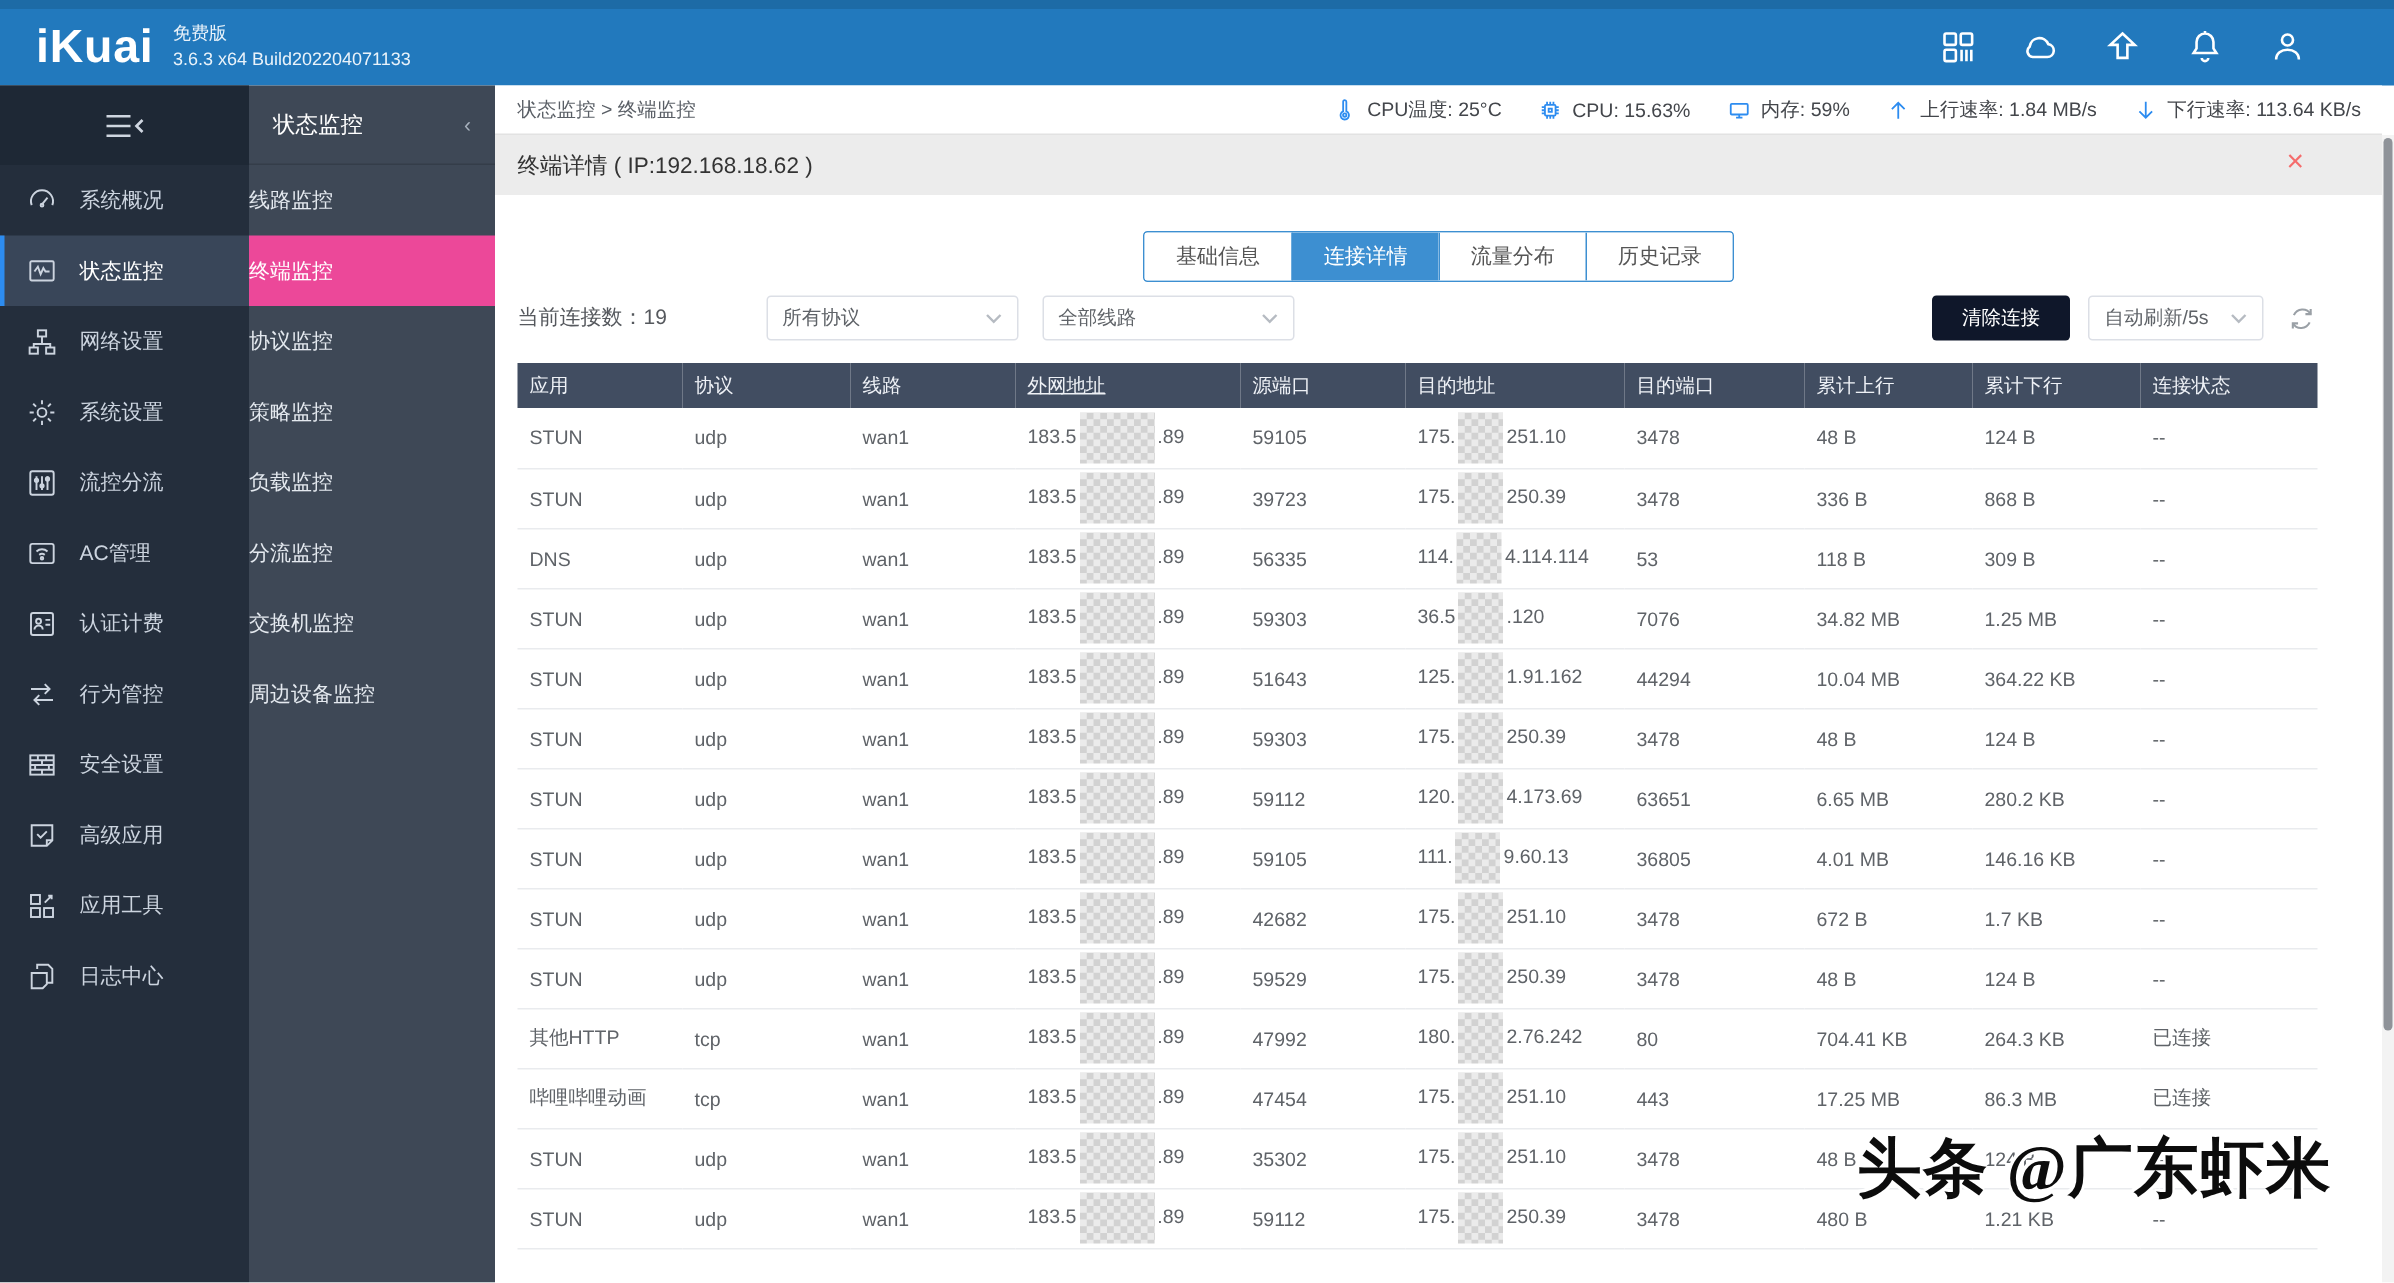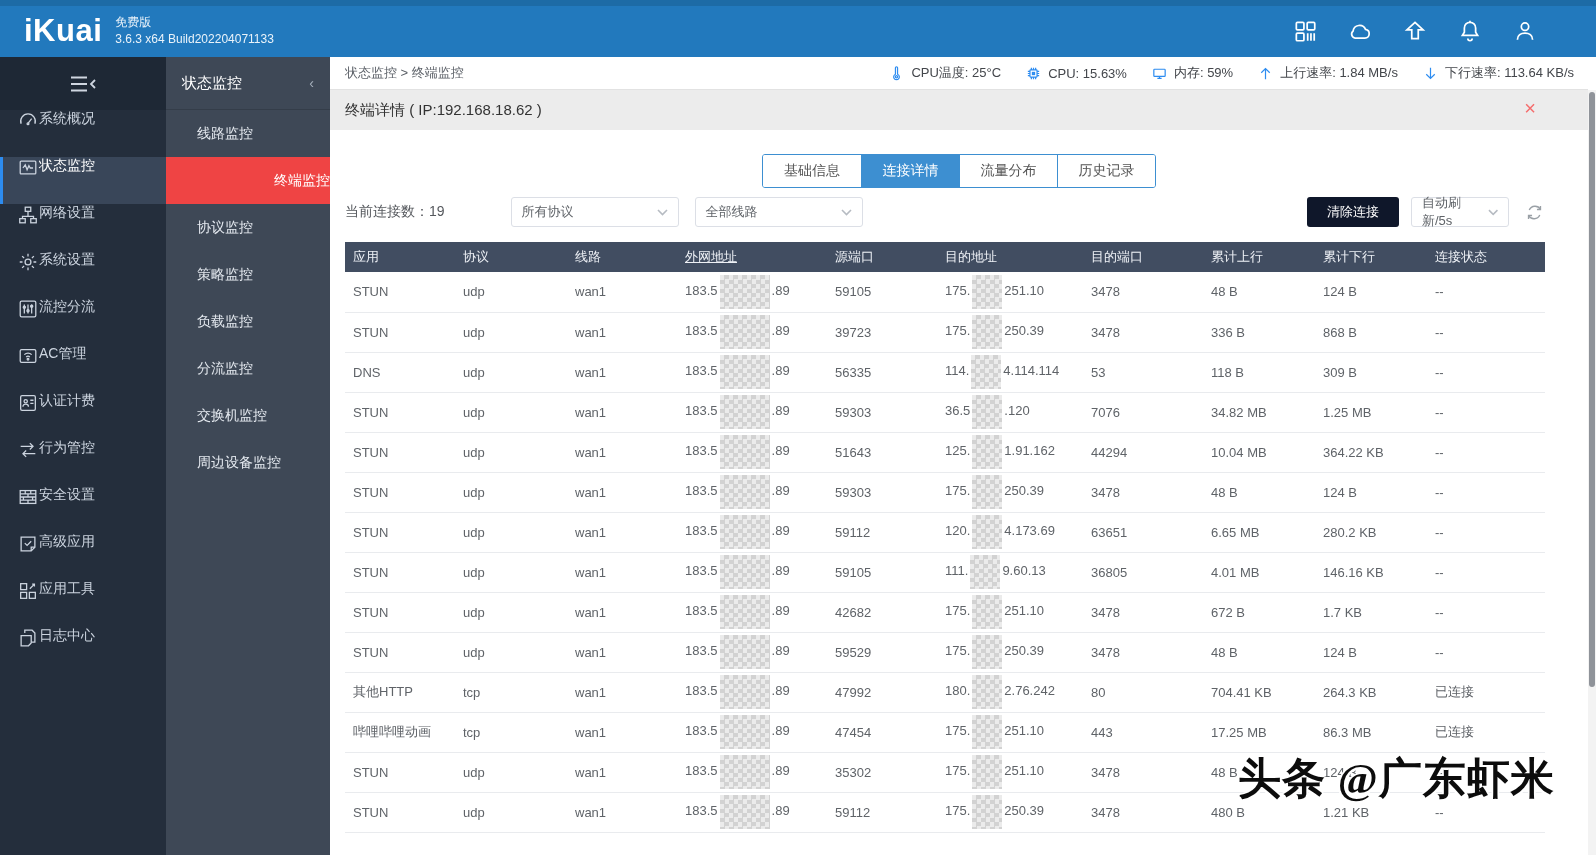--- a/index.html
+++ b/index.html
@@ -20,33 +20,33 @@
     border-bottom:1px solid #e2e2e2; display:flex; align-items:center; }
   .crumb { padding-left:15px; font-size:13px; color:#5a5f66; }
   .metrics { margin-left:auto; display:flex; align-items:center; gap:24px; padding-right:14px; }
   .metric { display:flex; align-items:center; gap:6px; font-size:13px; color:#43464b; }
   .metric svg { width:17px; height:17px; stroke:#2d8cf0; fill:none; stroke-width:1.7; }
 
   
   .sidebar { position:absolute; top:57px; left:0; width:166px; height:798px; background:#242e3c; }
   .sidebar-top { height:53px; background:#1e2835; display:flex; align-items:center; justify-content:center; cursor:pointer; }
   .sidebar-top svg { width:30px; height:20px; stroke:#cfd6e0; fill:none; stroke-width:1.8; }
-  .menu-item { height:47px; display:flex; align-items:flex-start; padding-left:17px;
+  .menu-item { height:47px; display:flex; align-items:center; gap:14px; padding-left:17px;
     color:#ccd4df; font-size:14px; cursor:pointer; position:relative; }
   .menu-item svg { width:22px; height:22px; stroke:#ccd4df; fill:none; stroke-width:1.4; flex:none; }
   .menu-item.active { background:#394659; color:#fff; }
   .menu-item.active::before { content:""; position:absolute; left:0; top:0; bottom:0; width:3px; background:#2d8cf0; }
 
   .submenu { position:absolute; top:57px; left:166px; width:164px; height:798px; background:#3e4856; }
   .submenu-header { height:53px; display:flex; align-items:center; padding:0 16px;
     color:#fff; font-size:15px; border-bottom:1px solid #343d49; }
   .submenu-header .chev { margin-left:auto; color:#a7b1bd; font-size:14px; cursor:pointer; }
-  .submenu-item { height:47px; display:flex; align-items:center; padding-left:31px;
+  .submenu-item { height:47px; display:flex; align-items:center; padding-left:0;
     color:#e4e9ef; font-size:14px; cursor:pointer; }
-  .submenu-item.active { background:#ef4444; color:#fff;justify-content:flex-end; }
+  .submenu-item.active { background:#ec4899; color:#fff; }
 
   
   .main { position:absolute; top:90px; left:330px; width:1258px; height:765px; background:#fff; overflow:hidden; }
   .panel-header { height:40px; background:#ececec; display:flex; align-items:center;
     padding-left:15px; font-size:15px; color:#333; position:relative; }
   .close-x { position:absolute; right:52px; top:8px; color:#f56c6c; font-size:20px; line-height:20px;
     cursor:pointer; font-weight:400; }
 
   .tabs-row { display:flex; justify-content:center; margin-top:24px; }
   .tabs { display:inline-flex; border:1px solid #3d8fd1; border-radius:3px; overflow:hidden; }
@@ -55,21 +55,21 @@
   .tab:first-child { border-left:none; }
   .tab.active { background:#3d8fd1; color:#fff; }
 
   .controls { display:flex; align-items:center; margin-top:8px; padding:0 43px 0 15px; height:32px; }
   .count { font-size:14px; color:#55585d; }
   .select { width:168px; height:30px; border:1px solid #dcdfe6; border-radius:3px; background:#fff;
     display:flex; align-items:center; justify-content:space-between; padding:0 10px;
     font-size:13px; color:#5f6368; cursor:pointer; }
   .select.s1 { margin-left:66px; }
   .select.s2 { margin-left:16px; }
-  .select.small { width:98px; margin-left:12px; }
+  .select.small { width:117px; margin-left:12px; }
   .select svg { width:11px; height:7px; stroke:#b6bbc2; fill:none; stroke-width:1.6; }
   .btn-clear { margin-left:auto; width:92px; height:30px; background:#0f172a; color:#fff;
     border:none; border-radius:3px; font-size:13px; cursor:pointer; }
   .refresh { margin-left:15px; cursor:pointer; display:flex; }
   .refresh svg { width:21px; height:21px; stroke:#9aa0a6; fill:none; stroke-width:1.6; }
 
   
   table { border-collapse:collapse; table-layout:fixed; width:1200px; margin:14px 0 0 15px; }
   thead th { background:#414d61; color:#eef1f6; font-weight:400; font-size:13px; height:30px;
     text-align:left; padding-left:8px; }

